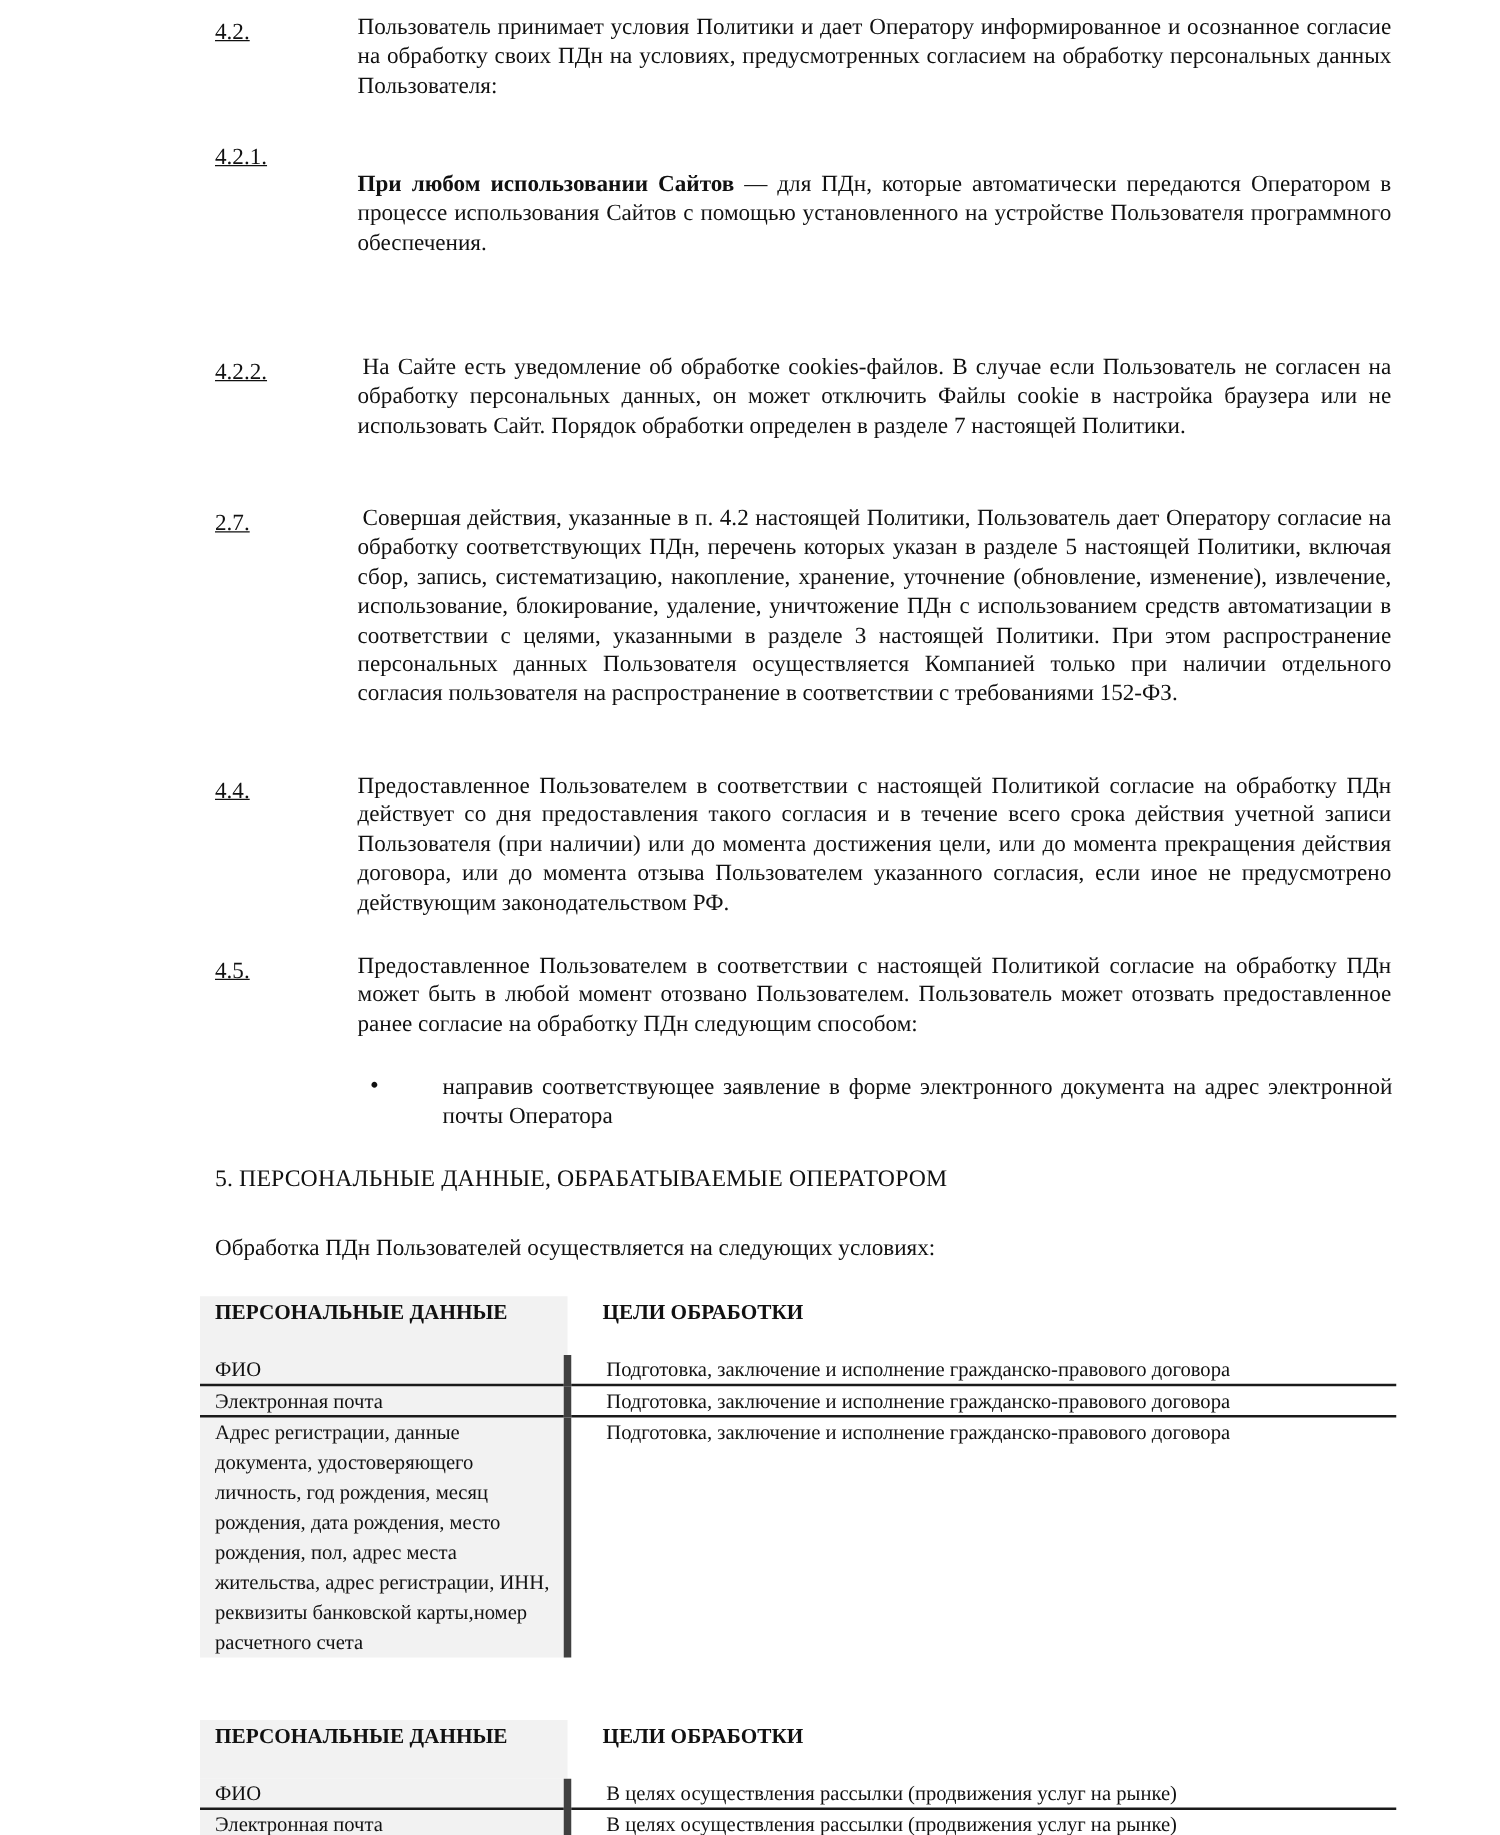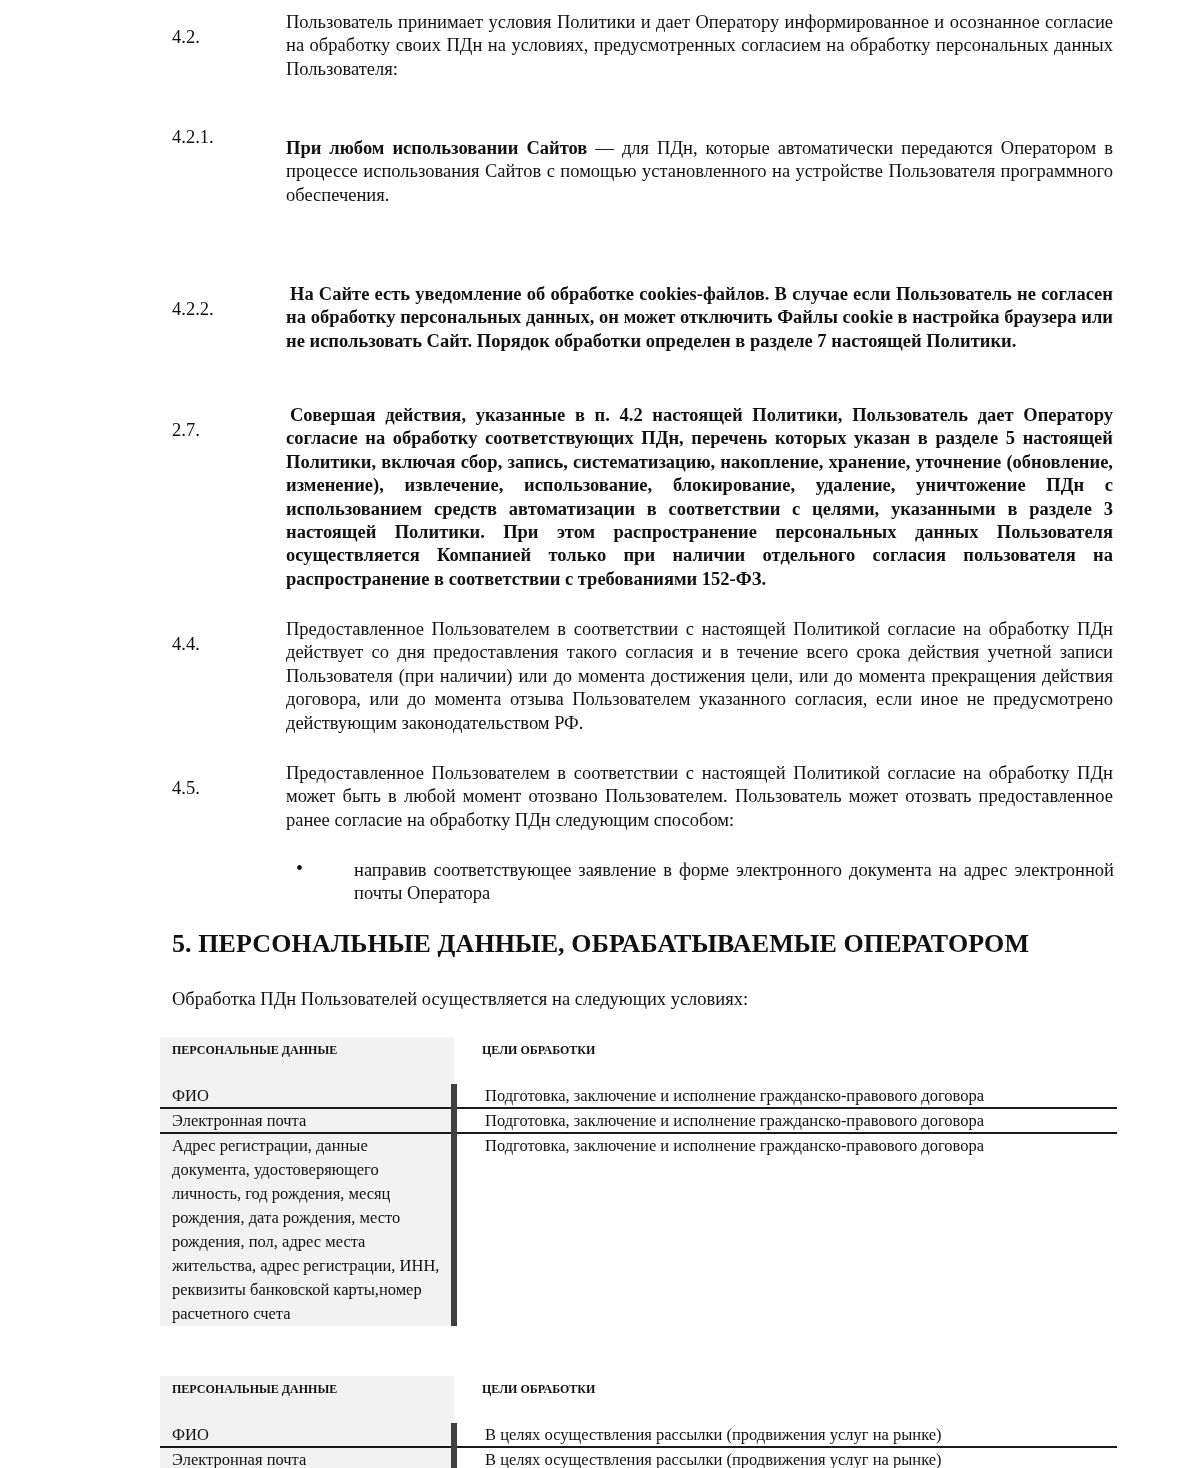--- a/index.html
+++ b/index.html
@@ -23,31 +23,32 @@
     width: 1200px;
   }
   .clause {
     position: absolute;
     left: 172px;
     width: 944px;
   }
   .clause .num {
     position: absolute;
     left: 0;
-    top: 15px;
+    top: 4px;
     width: 110px;
     line-height: 23.4px;
+    text-decoration: underline;
   }
   .clause .body {
     margin-left: 114px;
     width: 827px;
     text-align: justify;
     line-height: 23.4px;
   }
-  .clause .body.indent1 { text-indent: 4px; font-weight: bold; }
+  .clause .body.indent1 { text-indent: 4px; }
   .clause .body b { font-weight: bold; font-family: Liberation Serif, serif; }
   .bullet {
     position: absolute;
     left: 286px;
     width: 828px;
   }
   .bullet .dot {
     position: absolute;
     left: 10px;
     top: -2px;
@@ -56,22 +57,22 @@
   }
   .bullet .text {
     margin-left: 68px;
     text-align: justify;
     line-height: 23.4px;
   }
   .heading {
     position: absolute;
     left: 172px;
     top: 931px;
-    font-weight: bold;
-    font-size: 26px;
+    font-weight: normal;
+    font-size: 19px;
     letter-spacing: 0.1px;
     line-height: 26px;
   }
   .intro {
     position: absolute;
     left: 172px;
     top: 988px;
     line-height: 23.4px;
   }
   table.pd {
@@ -90,21 +91,21 @@
     width: 273px;
     background: #f2f2f2;
     padding-left: 12px;
     padding-right: 6px;
   }
   table.pd td.c2 {
     padding-left: 28px;
   }
   table.pd tr.hdr td {
     font-weight: bold;
-    font-size: 12px;
+    font-size: 17px;
     height: 46px;
     padding-top: 1px;
   }
   table.pd tr.row td {
     border-bottom: 2px solid #1a1a1a;
     height: 22px;
     line-height: 23px;
   }
   table.pd tr.row.last-nobottom td {
     border-bottom: none;

